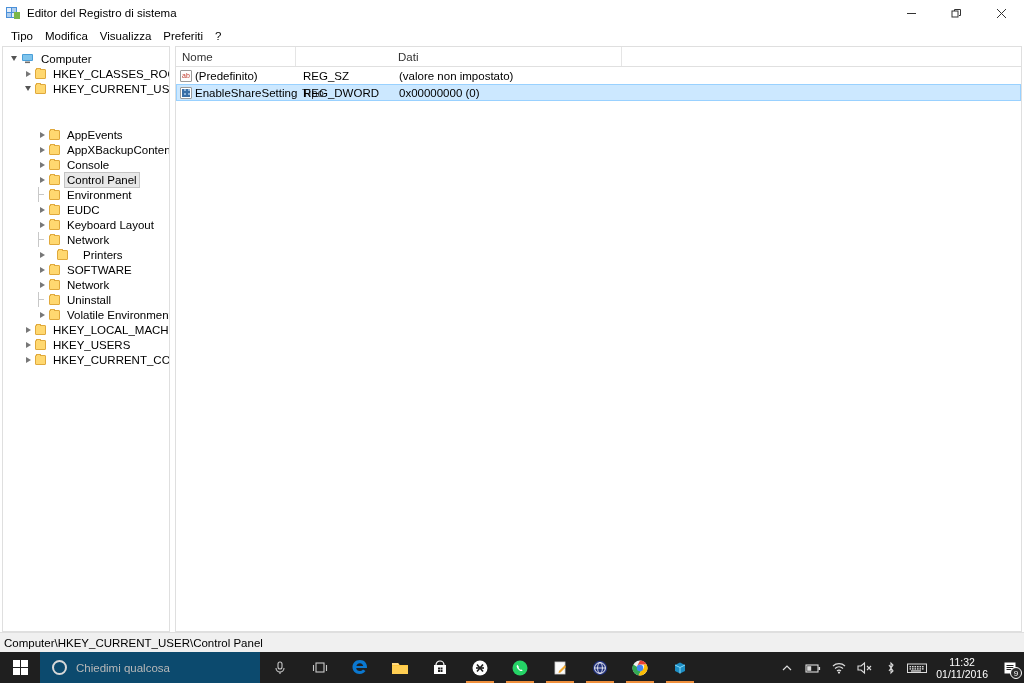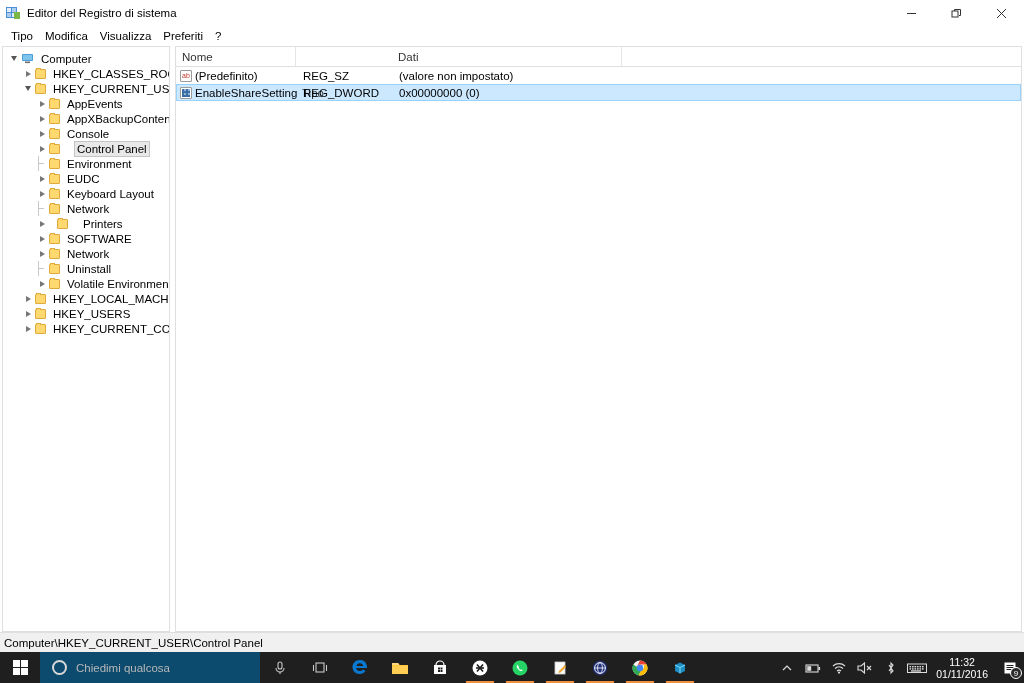--- a/index.html
+++ b/index.html
@@ -181,21 +181,21 @@
     position: relative;
   }
   .tree-label {
     line-height: 14px;
     padding: 0 3px;
   }
   .tree-row.selected .tree-label {
     background: #e8e8e8;
     border: 1px solid #c4c4c4;
     padding: 0 2px;
-    margin: -1px 10px;
+    margin: -1px 0;
   }
 
   
   .lv-header {
     height: 19px;
     display: flex;
     border-bottom: 1px solid #e0e0e0;
     background: #ffffff;
     font-size: 11.5px;
     color: #333333;
@@ -455,21 +455,21 @@
               <span class="folder"></span>
               <span class="tree-label">HKEY_CLASSES_ROOT</span>
             </div>
             <div class="tree-row" style="padding-left: 18px;">
               <span class="expander">
                 <span class="chev open"></span>
               </span>
               <span class="folder"></span>
               <span class="tree-label">HKEY_CURRENT_USER</span>
             </div>
-            <div class="tree-row" style="padding-left: 32px;">
+            <div class="tree-row" style="padding-left: 32px; margin-top: 31px;">
               <span class="expander">
                 <span class="chev"></span>
               </span>
               <span class="folder"></span>
               <span class="tree-label">AppEvents</span>
             </div>
             <div class="tree-row" style="padding-left: 32px;">
               <span class="expander">
                 <span class="chev"></span>
               </span>

